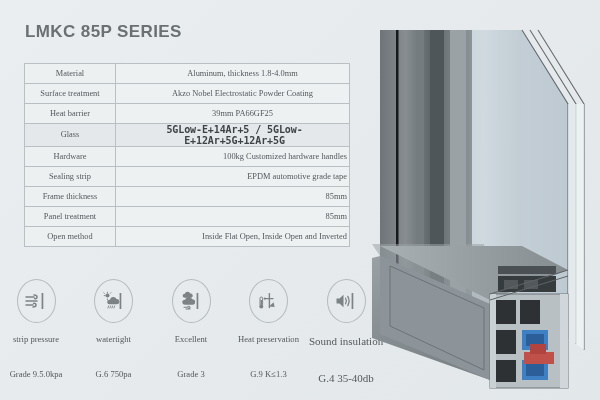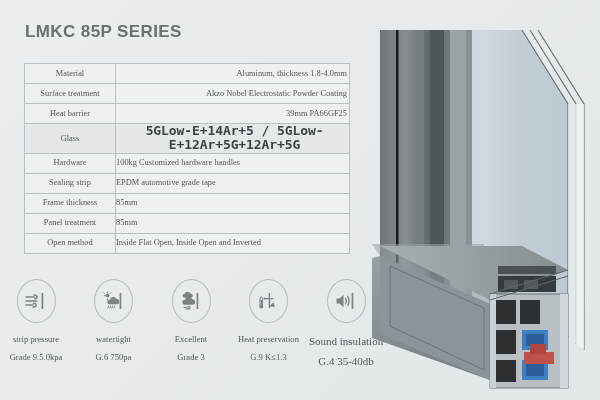--- a/index.html
+++ b/index.html
@@ -27,50 +27,50 @@
     font-size:8.4px;line-height:1.1;
     color:#55595c;
     background:#eef1f2;
   }
   .spec-table td{
     border:1px solid #b9bfc2;
     height:19px;vertical-align:middle;
     padding:0 2px;
   }
   .spec-table td.k{width:86px;text-align:center;background:#edf0f1;margin-left:46px;}
-  .spec-table td.v{text-align:right;padding-left:22px;background:#eef1f2;}
+  .spec-table td.v{text-align:center;padding-left:22px;background:#eef1f2;}
   .spec-table tr.glass td{
     background:#e4e8ea;
   }
   .spec-table tr.glass td.v{
     font-family:"DejaVu Sans Mono", monospace;
-    font-size:13px;font-weight:bold;letter-spacing:-0.1px;
+    font-size:10px;font-weight:bold;letter-spacing:-0.1px;
     color:#3e4346;padding-left:6px;text-align:center;
   }
-  .spec-table td.vc{text-align:left;padding-left:0;}
+  .spec-table td.vc{text-align:right;padding-left:0;}
 
   
   .features{
     position:absolute;left:6px;top:279px;width:370px;
     display:flex;justify-content:space-between;align-items:flex-start;
   }
   .feat{width:60px;display:flex;flex-direction:column;align-items:center;}
   .badge{
     width:37px;height:42px;border-radius:50%;
     border:1.4px solid #b6bbbe;
     display:flex;align-items:center;justify-content:center;
     background:transparent;
   }
   .badge svg{display:block;}
   .flabel{
     margin-top:12px;text-align:center;font-size:8.6px;color:#55595c;
     line-height:1.15;white-space:nowrap;
   }
   .fvalue{
-    margin-top:7px;text-align:center;font-size:8.6px;color:#55595c;
+    margin-top:24px;text-align:center;font-size:8.6px;color:#55595c;
     white-space:nowrap;
   }
   .feat.fs8 .flabel,.feat.fs8 .fvalue{font-size:11px;}
 
   
   .render{position:absolute;left:372px;top:8px;width:228px;height:392px;}
 </style>
 </head>
 <body>
 

